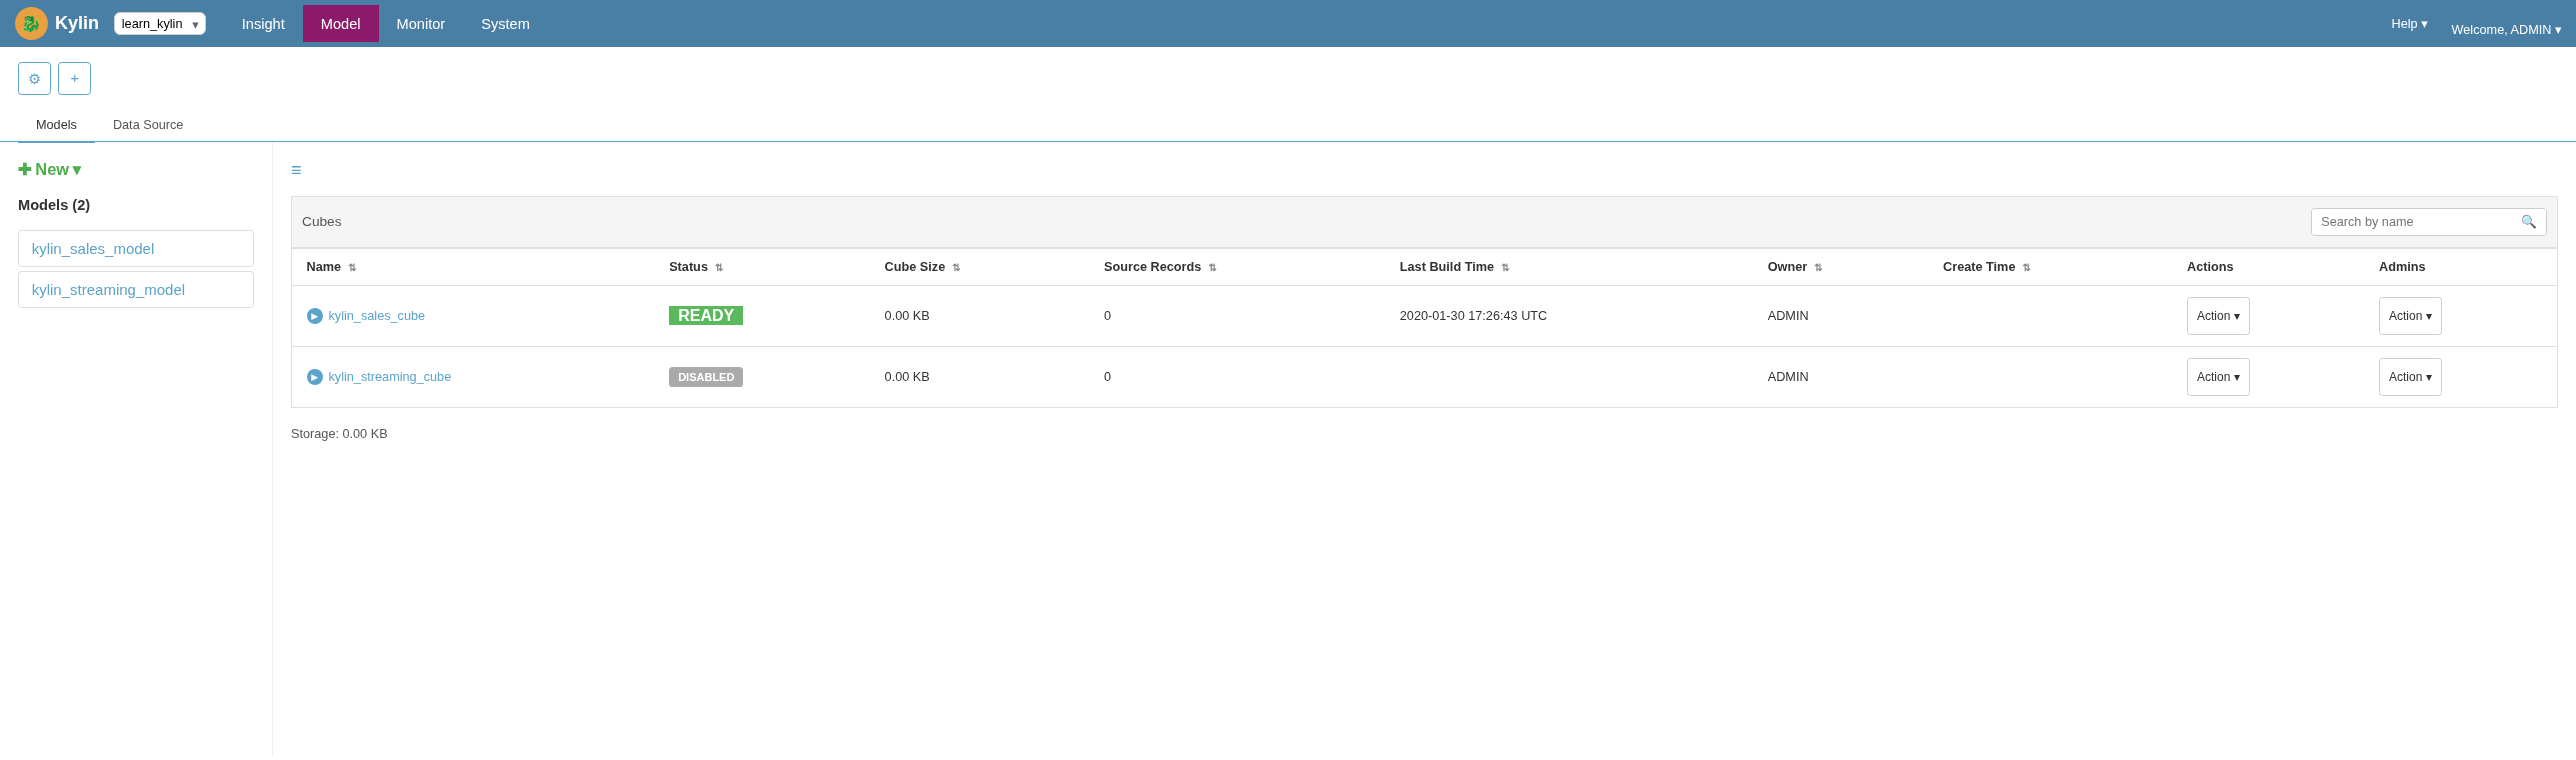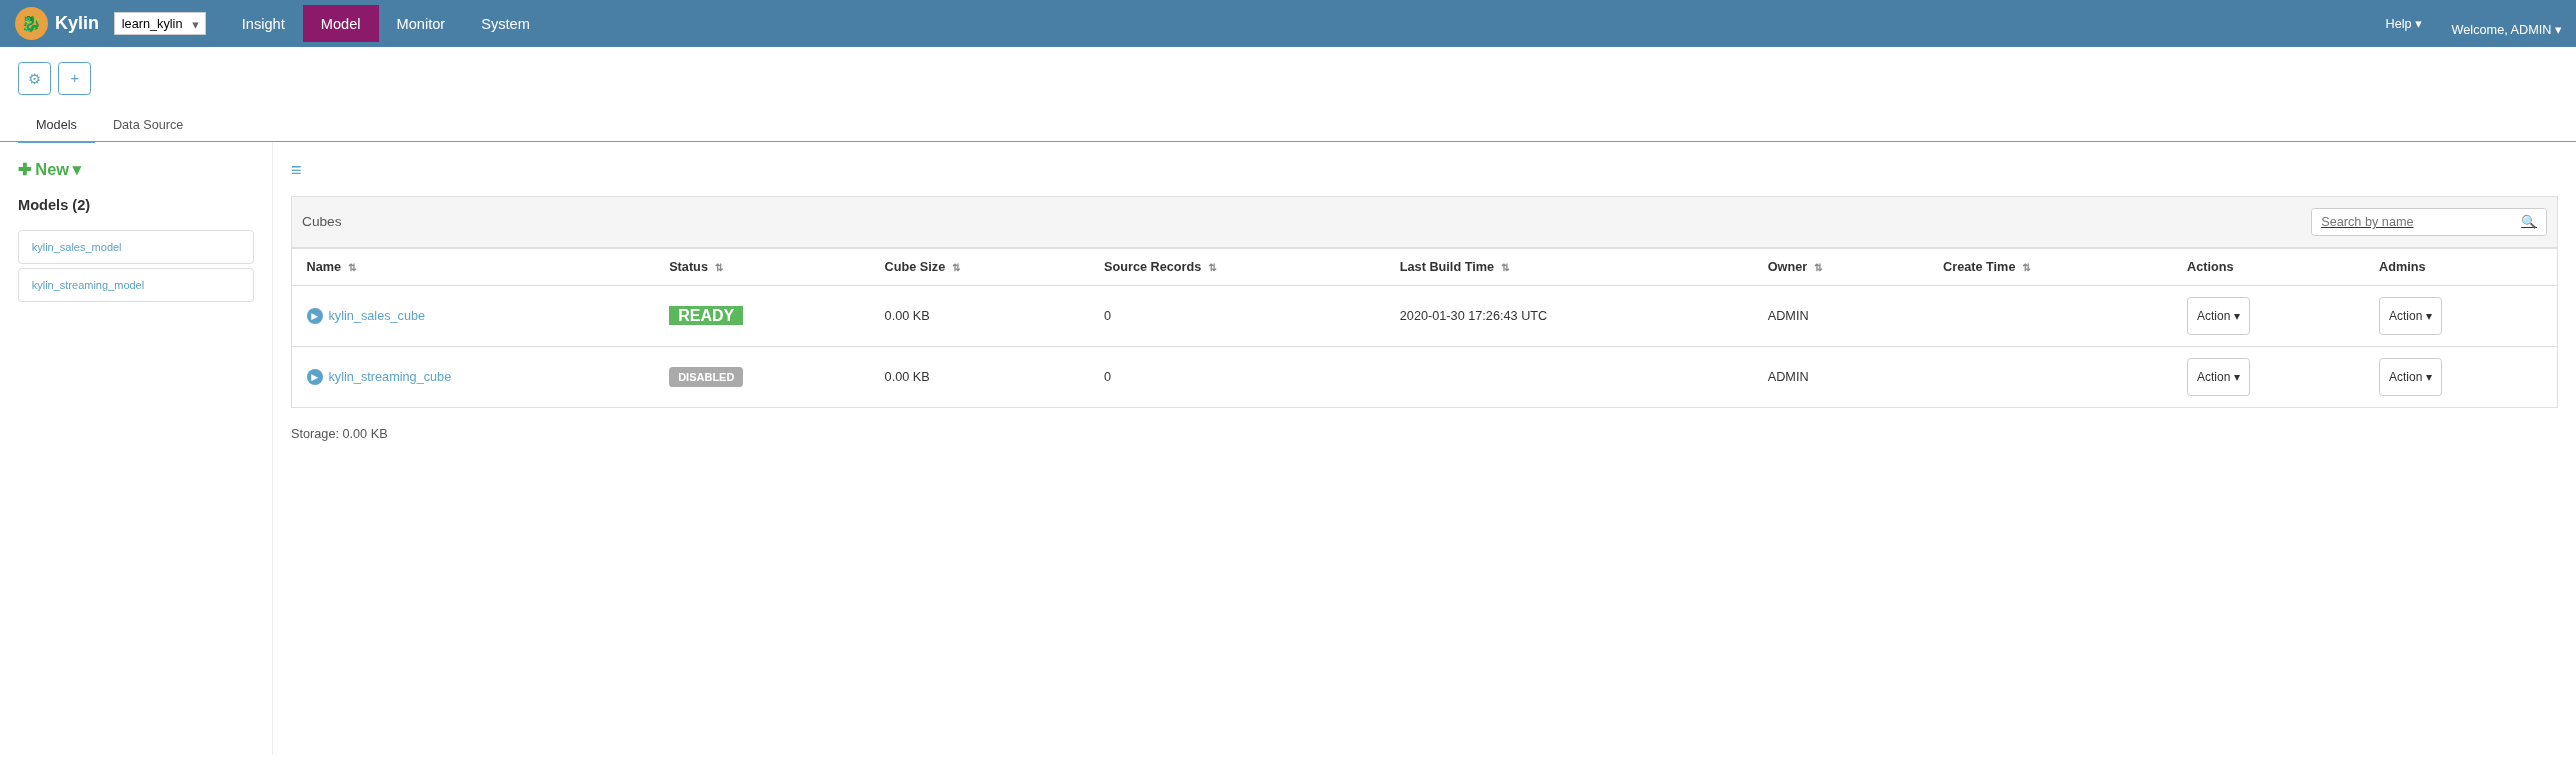--- a/index.html
+++ b/index.html
@@ -29,21 +29,21 @@
       display: flex;
       align-items: center;
       justify-content: center;
       margin-right: 7.3px;
       font-size: 16.4px;
       color: #fff;
     }
     .header-project-select {
       background: #fff;
       border: 0.9px solid #ccc;
-      border-radius: 0;
+      border-radius: 6px;
       padding: 3.6px 22px 3.6px 7.3px;
       font-size: 12.7px;
       appearance: none;
       cursor: pointer;
       position: relative;
     }
     .header-project-wrapper {
       position: relative;
       margin-right: 18px;
     }
@@ -68,21 +68,21 @@
       display: flex;
       align-items: center;
       cursor: pointer;
       font-size: 14.6px;
       text-decoration: none;
     }
     .nav-item.active { background: #8b1a6b; }
     .header-right {
       display: flex;
       align-items: center;
-      gap: 30px;
+      gap: 24px;
       color: #fff;
       font-size: 12.7px;
     }
     .help-btn {
       color: #fff;
       cursor: pointer;
       display: flex;
       align-items: center;
       gap: 3.6px;
     }
@@ -171,21 +171,21 @@
     .sidebar-list-item {
       padding: 9px 12.7px;
       border: 0.9px solid #ddd;
       border-radius: 3.6px;
       margin-bottom: 3.6px;
       cursor: pointer;
     }
     .sidebar-list-item a {
       color: #5ba3c9;
       text-decoration: none;
-      font-size: 11px;
+      font-size: 15px;
     }
 
     
     .content {
       flex: 1;
       padding: 18px;
     }
     .hamburger-icon {
       font-size: 18px;
       color: #5ba3c9;
@@ -207,21 +207,20 @@
       color: #555;
       font-weight: 500;
     }
     .search-wrapper {
       display: flex;
       align-items: center;
       border: 0.9px solid #ccc;
       border-radius: 3.6px;
       background: #fff;
       overflow: hidden;
-      text-decoration: underline;
     }
     .search-input {
       border: none;
       outline: none;
       padding: 5.5px 9px;
       font-size: 12.7px;
       width: 200px;
       color: #999;
     }
     .search-btn {

